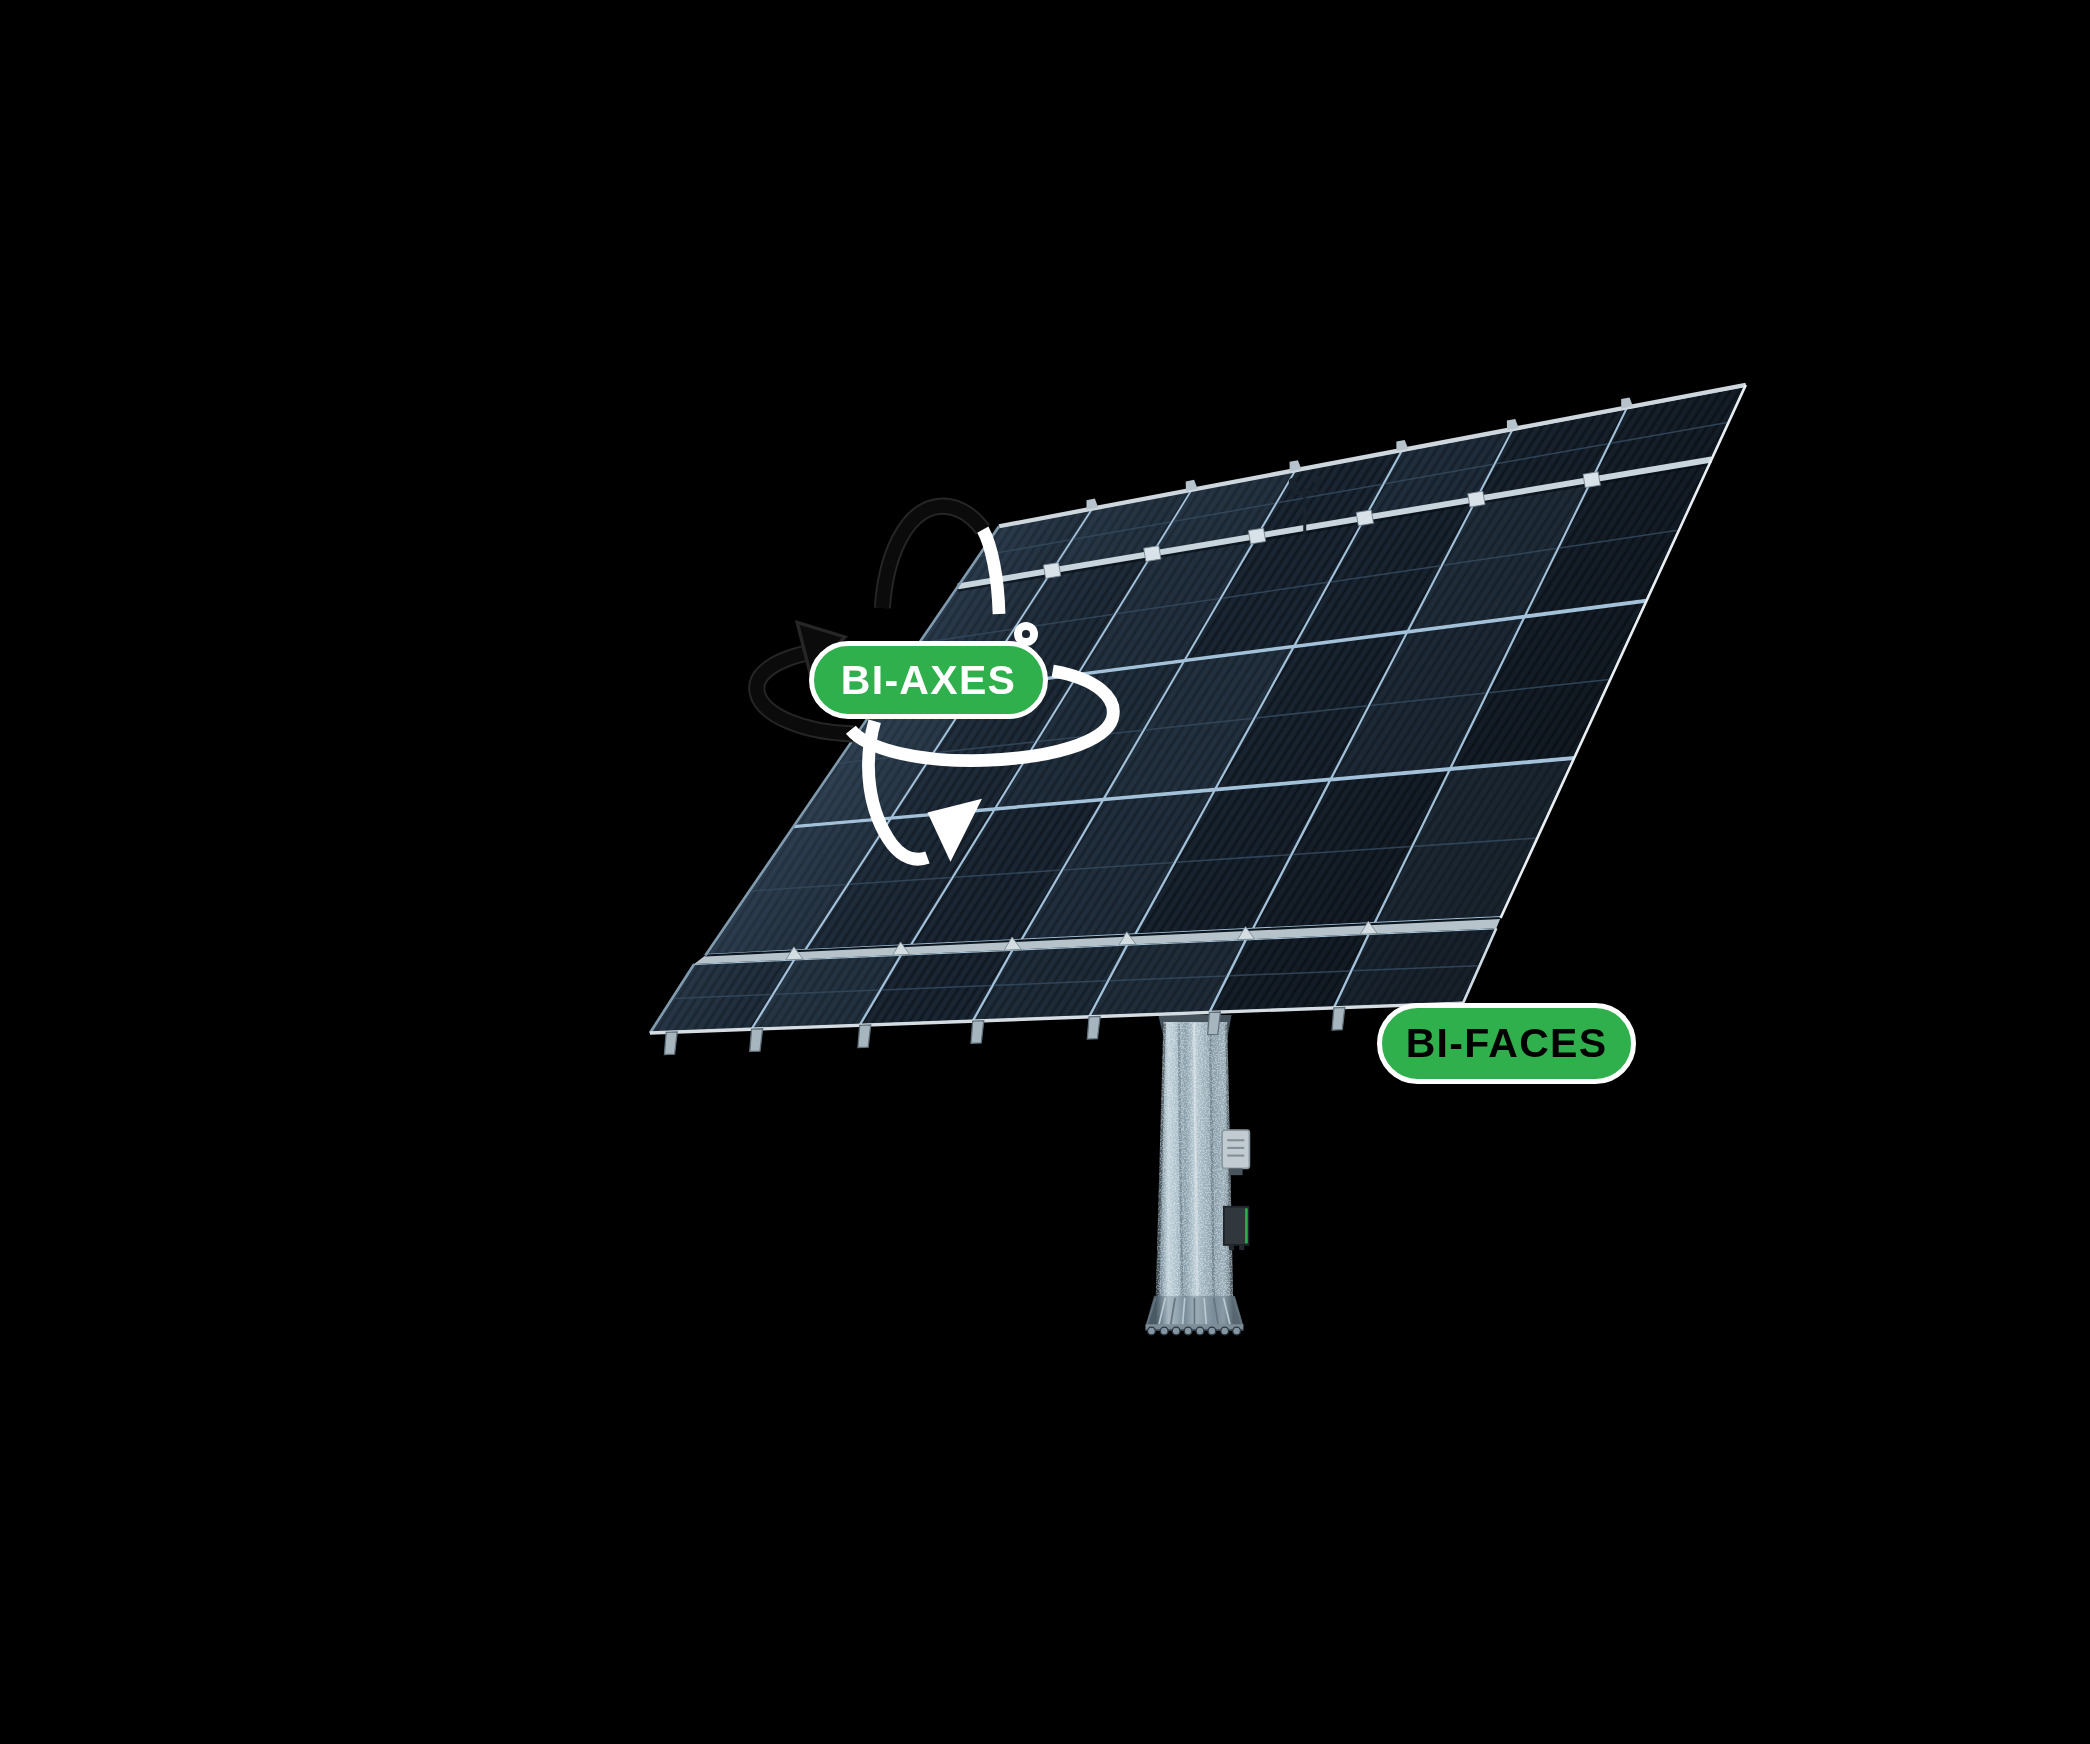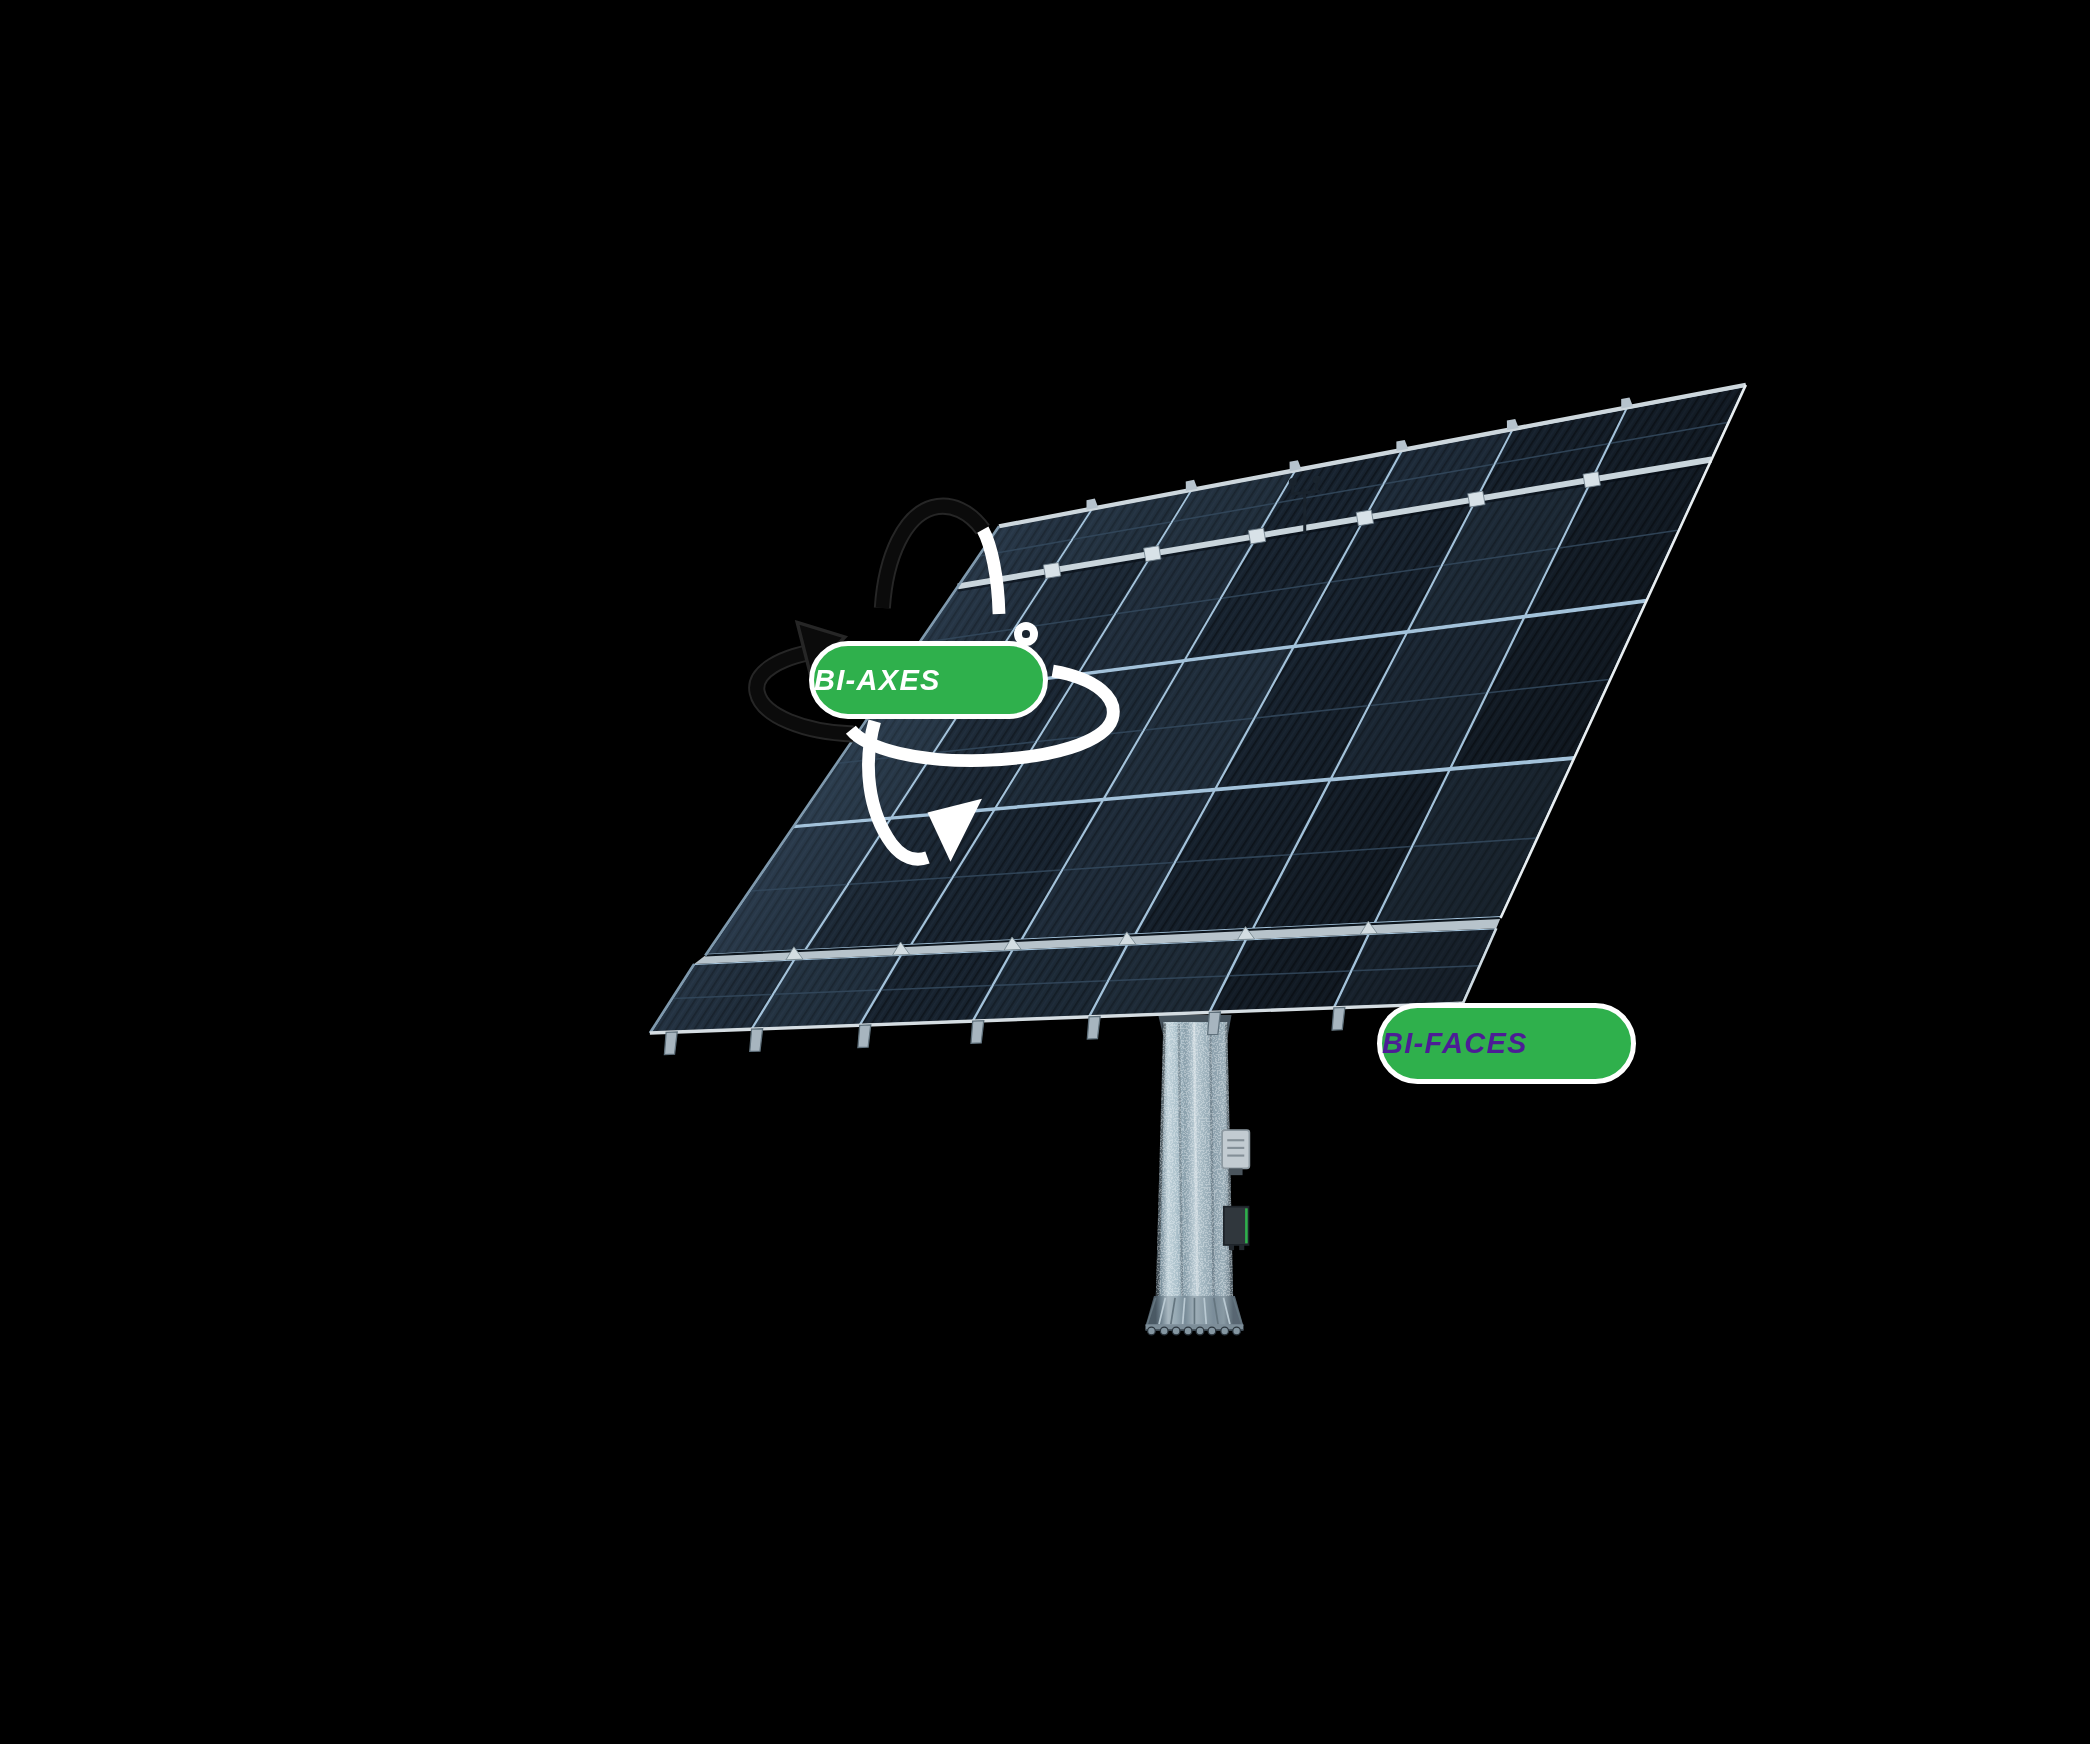--- a/index.html
+++ b/index.html
@@ -1,33 +1,32 @@
 <!DOCTYPE html>
 <html style="font-size:13.6px"><head>
 <meta charset="utf-8">
 <style>
   html,body{margin:0;padding:0;background:#000;}
   body{width:2090px;height:1744px;overflow:hidden;font-family:"Liberation Sans",sans-serif;}
   .stage{position:relative;width:2090px;height:1744px;background:#000;}
   #scene{position:absolute;left:0;top:0;width:2090px;height:1744px;display:block;}
   .pill{
     position:absolute;
-    display:flex;align-items:center;
+    display:flex;align-items:center;justify-content:center;
     background:#2fb04c;
     border:5.1px solid #ffffff;
     border-radius:51px;
     box-sizing:border-box;
     color:#ffffff;
     font-weight:bold;
-    font-size:29px;
+    font-size:41px;
     letter-spacing:1.3px;
     line-height:1;
     text-align:center;
     user-select:none;
-    font-style:italic;
   }
   #pill-biaxes{left:809px;top:641px;width:239px;height:78px;}
   #pill-bifaces{left:1377px;top:1003px;width:259px;height:81px;}
   #pivot-dot{
     position:absolute;left:1014px;top:622px;width:24px;height:24px;
     background:#ffffff;border-radius:50%;
     display:flex;align-items:center;justify-content:center;
   }
   #pivot-dot .inner{width:7.7px;height:7.7px;border-radius:50%;background:#1b2530;}
 </style>
@@ -287,21 +286,21 @@
         <path d="M 1027,847 C 1013,897 1019,952 1047,991 C 1060,1008 1075,1012 1089,1007" fill="none" stroke="#ffffff" stroke-width="15" stroke-linecap="butt"></path>
         <polygon points="1153,938 1089,954 1116,1012" fill="#ffffff"></polygon>
         <path d="M 1236,788 C 1288,797 1313,820 1306,844 C 1297,872 1235,890 1155,893 C 1078,895 1018,880 999,857" fill="none" stroke="#ffffff" stroke-width="15" stroke-linecap="butt"></path>
       </g>
   </svg>
 
   <div class="pill" id="pill-biaxes" style="background: rgb(47, 176, 76); border-color: rgb(255, 255, 255); color: rgb(255, 255, 255);">
     <span>BI-AXES</span>
   </div>
 
-  <div class="pill" id="pill-bifaces" style="background: rgb(47, 176, 76); border-color: rgb(255, 255, 255); color: #4c1d95;">
+  <div class="pill" id="pill-bifaces" style="background: rgb(47, 176, 76); border-color: rgb(255, 255, 255); color: #000000;">
     <span>BI-FACES</span>
   </div>
 
   <div id="pivot-dot">
     <div class="inner"></div>
   </div>
 
 </div>
 
 

